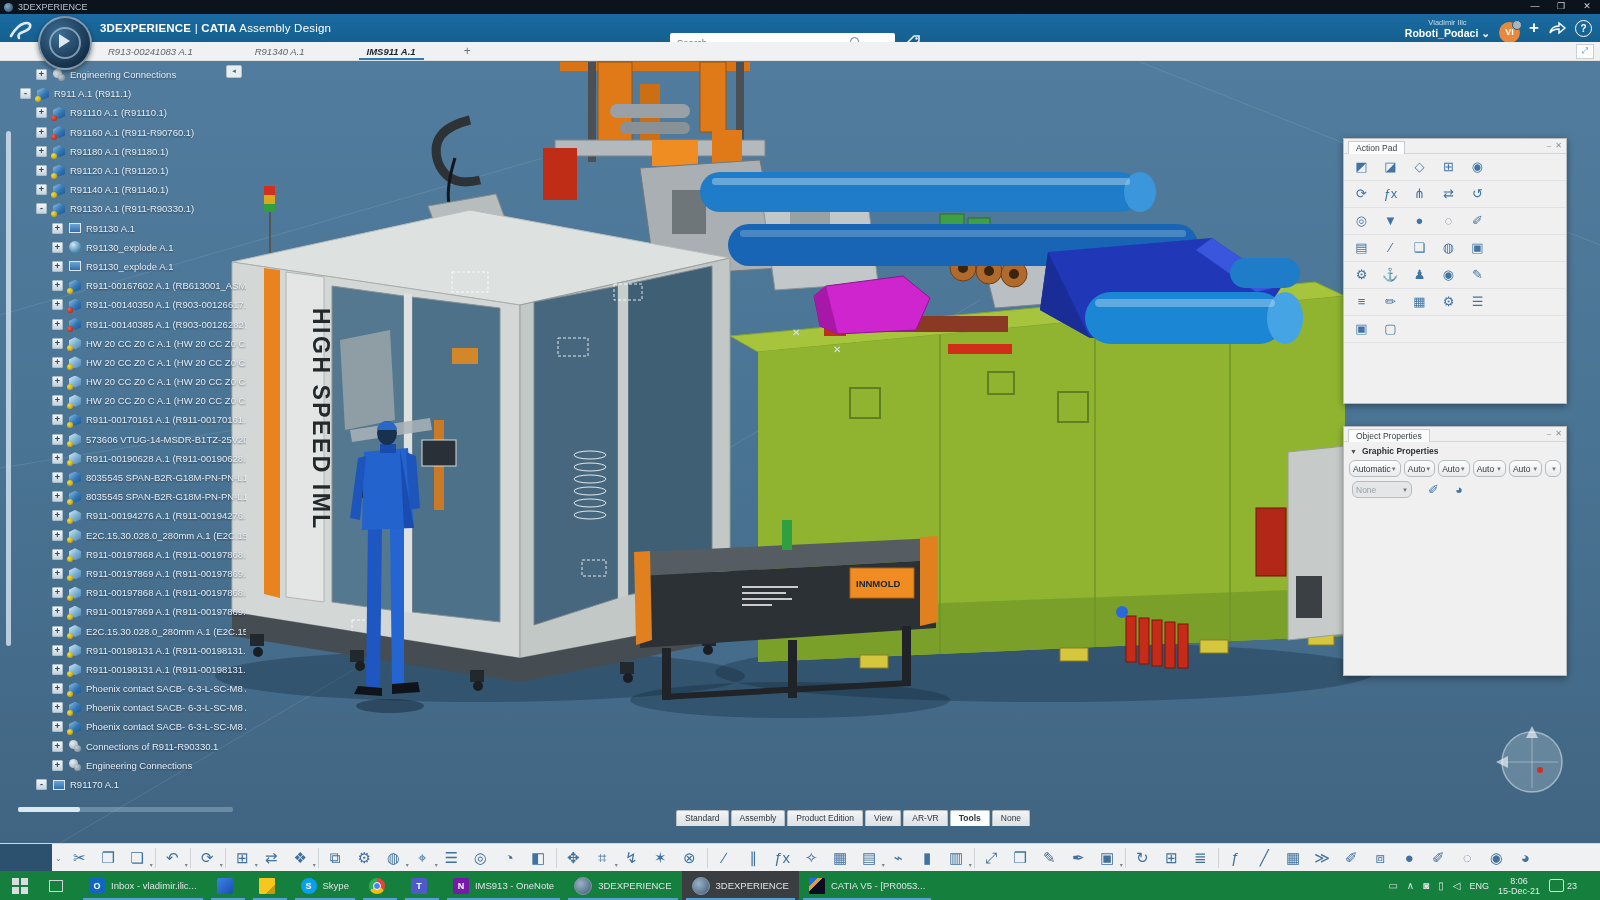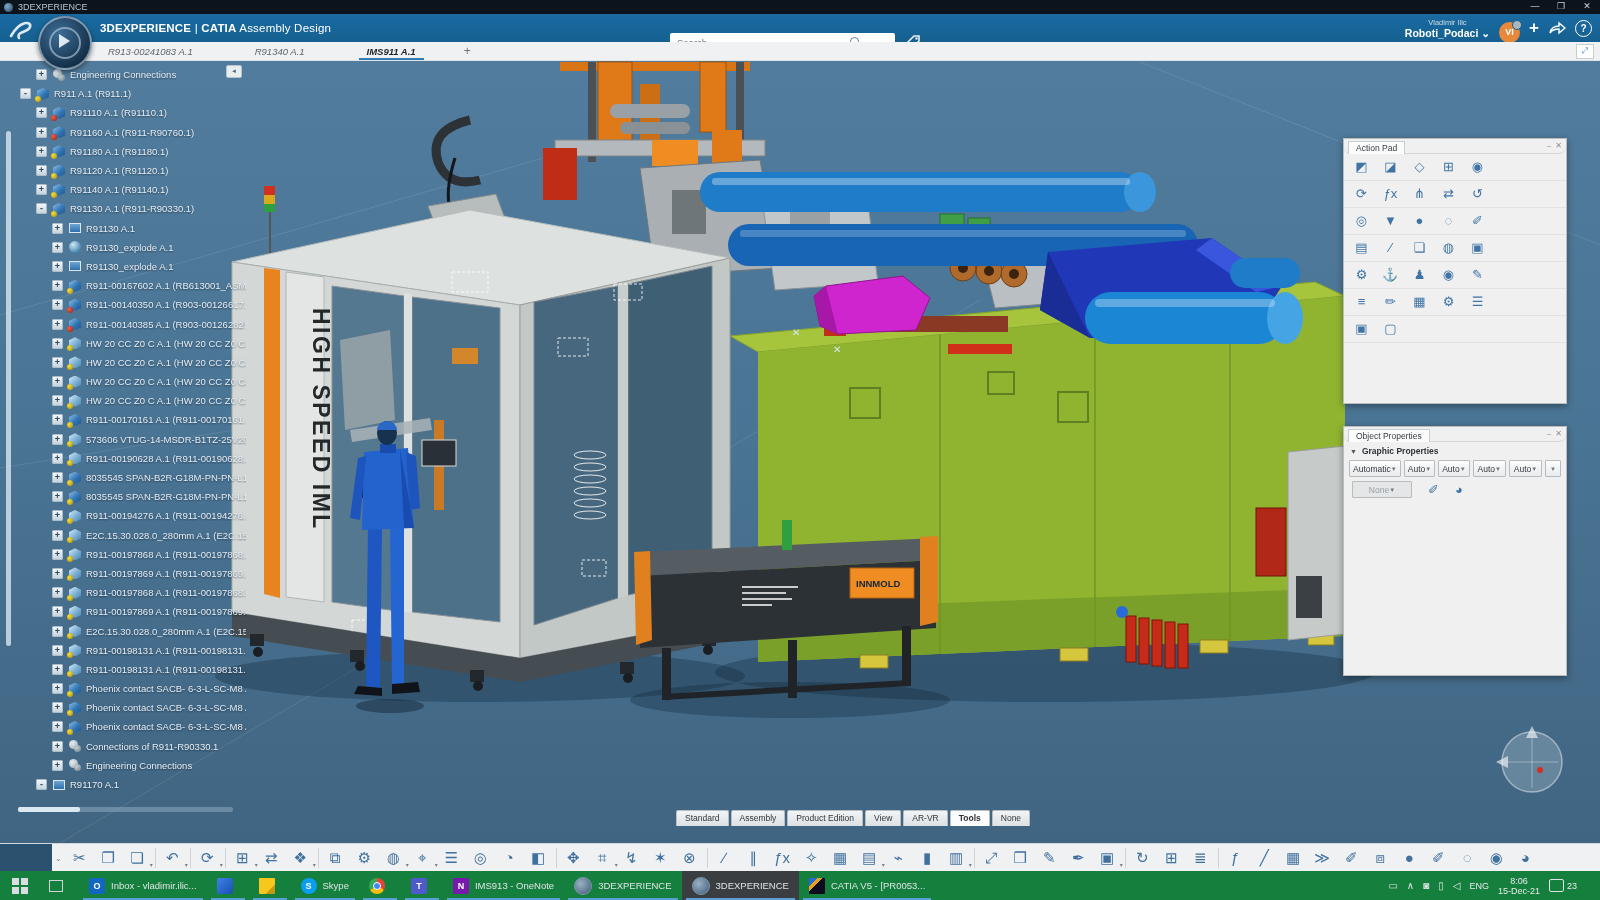--- a/index.html
+++ b/index.html
@@ -84,33 +84,33 @@
   .tree-icon[data-icon="conn"]::after{border-radius:50%;left:auto;right:0;bottom:0;width:7px;height:7px;
     background:radial-gradient(circle at 35% 35%,#c4cfd6,#6e7e88);}
   .tree-label{font-size:9.5px;color:#e7eef5;text-shadow:0 1px 2px rgba(8,24,40,.55);overflow:hidden;}
   .vscroll{position:absolute;left:-8px;top:66px;width:5px;height:515px;border-radius:3px;background:rgba(226,238,248,.75);}
   .hscroll{position:absolute;left:4px;top:742px;width:215px;height:5px;background:rgba(160,185,205,.45);border-radius:2px;}
   .hscroll .thumb{width:62px;height:5px;border-radius:2px;background:rgba(230,242,250,.9);}
   .collapsebtn{position:absolute;left:212px;top:0px;width:14px;height:11px;background:#e8edf0;border:1px solid #b8c2ca;
     border-radius:2px;font-size:7px;color:#4a6querer0;color:#4a627a;text-align:center;line-height:10px;}
   
   .panel{position:absolute;background:#f0f0f0;border:1px solid #b9bdc0;box-shadow:0 2px 7px rgba(0,0,0,.38);}
-  .ptitle{height:14px;display:flex;align-items:center;border-bottom:1px solid #d4d7d9;background:#f0f0f0;border-radius:7px;}
+  .ptitle{height:14px;display:flex;align-items:center;border-bottom:1px solid #d4d7d9;background:#f0f0f0;}
   .ptab{font-size:8.5px;color:#3a4046;background:#fafbfb;border:1px solid #c9cdd0;border-bottom:none;
     padding:1px 7px;margin:2px 0 0 4px;}
   .pctrl{margin-left:auto;display:flex;gap:4px;padding-right:4px;}
   .pctrl span{font-size:8px;color:#8a9096;line-height:12px;}
   .ap-row{display:flex;border-bottom:1px solid #e0e2e4;padding:1px 3px;}
   .ap-btn{width:27px;height:22px;text-align:center;line-height:22px;font-size:13px;color:#3f74a4;border:1px solid transparent;}
   .ops-section{display:flex;align-items:center;gap:5px;font-size:8.5px;font-weight:bold;color:#2e3338;
     padding:4px 6px 3px;}
   .ops-section .tri{font-size:7px;color:#555;}
   .selrow{display:flex;gap:3px;padding:1px 5px;}
-  .msel{height:15px;background:linear-gradient(#fdfdfd,#e8eaec);border:1px solid #b8bcbf;border-radius:1px;
-    font-size:8.5px;color:#33383c;display:flex;align-items:center;justify-content:center;padding:0 3px;}
+  .msel{height:15px;background:linear-gradient(#fdfdfd,#e8eaec);border:1px solid #b8bcbf;border-radius:6px;
+    font-size:8.5px;color:#33383c;display:flex;align-items:center;justify-content:space-between;padding:0 3px;}
   .msel .car{font-size:6px;color:#777;}
   .msel[data-disabled="1"]{color:#98a0a6;background:#e4e6e8;}
   .opsicons{display:flex;gap:16px;align-items:center;padding:3px 8px;}
   .brushico,.sphbico{font-size:13px;color:#3f74a4;}
   
   .bottomtabs{position:absolute;left:676px;top:749px;display:flex;gap:2px;}
   .btab{background:linear-gradient(#f2f4f5,#dde1e4);border:1px solid #b9bec2;border-bottom:none;
     font-size:8.5px;color:#2f353a;padding:2px 8px 3px;border-radius:2px 2px 0 0;}
   .btab[data-active="1"]{background:#fbfcfd;font-weight:bold;}
   

